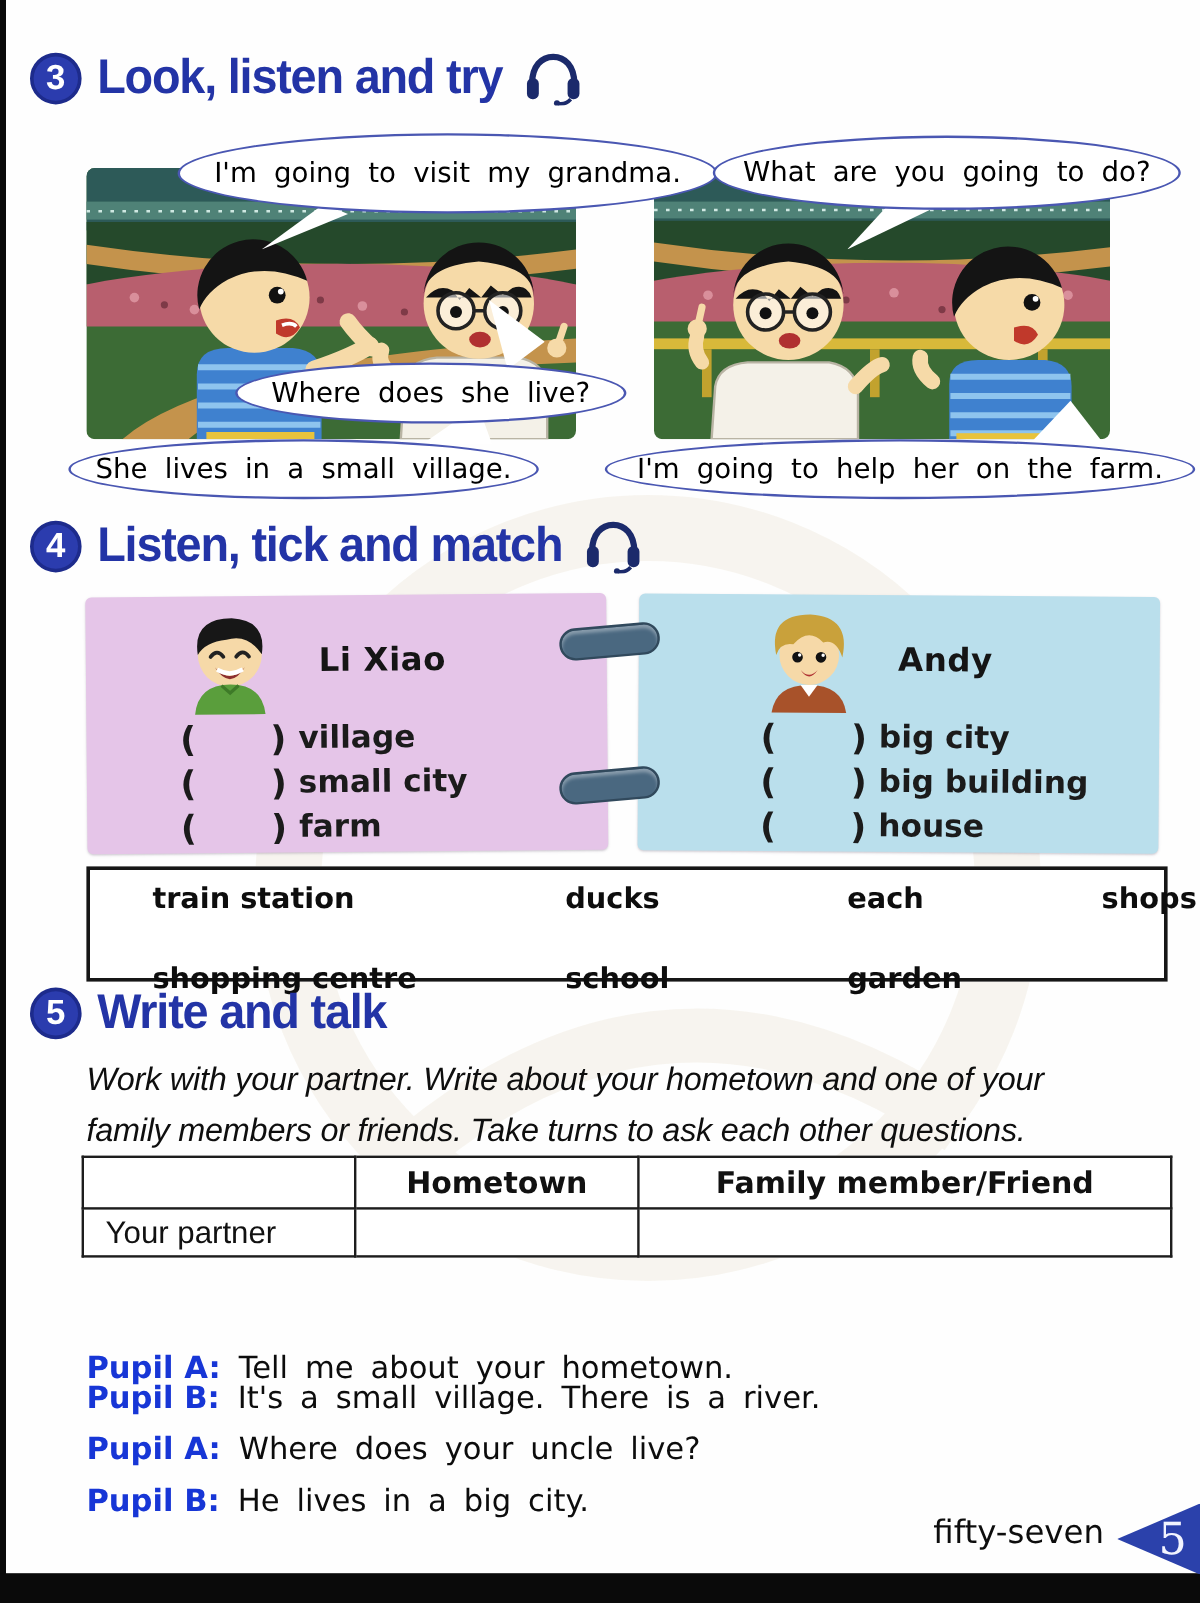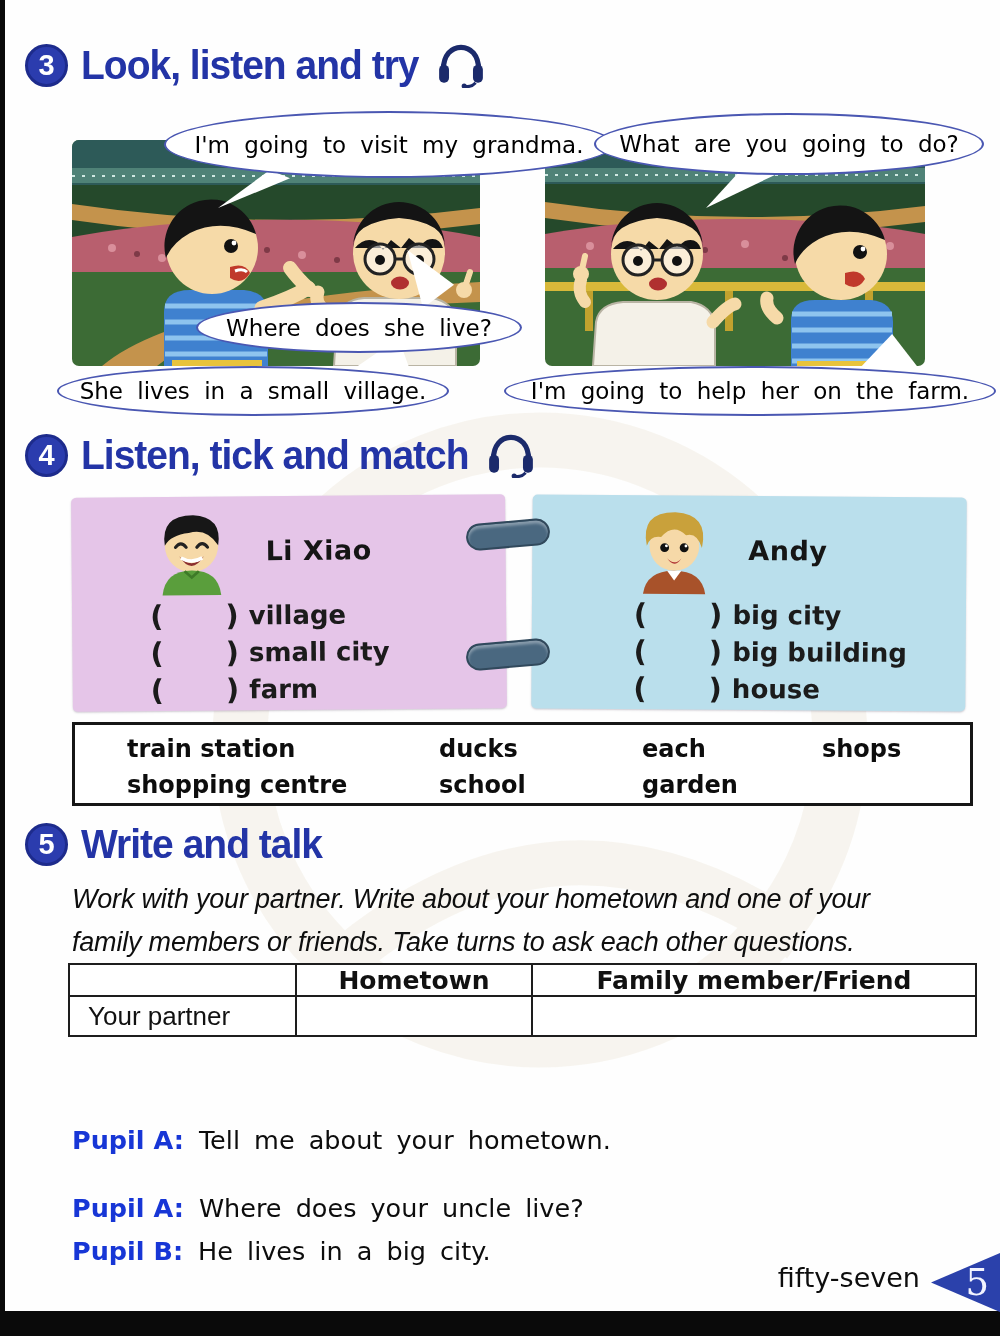--- a/index.html
+++ b/index.html
@@ -35,21 +35,21 @@
     display:flex;align-items:center;justify-content:center;white-space:nowrap;
     font-size:23px;color:#000;word-spacing:7px;z-index:6;box-sizing:border-box;
     font-family:"DejaVu Sans",sans-serif;
   }
   .tail{position:absolute;background:#fff;z-index:5;}
   #tail-b1{left:218px;top:170px;width:72px;height:38px;clip-path:polygon(72% 0,100% 22%,0 100%);}
   #tail-b2{left:706px;top:166px;width:70px;height:42px;clip-path:polygon(55% 0,100% 20%,0 100%);}
   #tail-b3{left:392px;top:250px;width:62px;height:58px;clip-path:polygon(25% 0,100% 60%,50% 100%);}
   #tail-b4{left:352px;top:338px;width:58px;height:32px;clip-path:polygon(80% 0,100% 100%,0 100%);}
   #tail-b5{left:858px;top:334px;width:62px;height:36px;clip-path:polygon(55% 0,100% 100%,0 100%);}
-  #bubble-grandma{left:164px;top:111px;width:450px;height:67px;}
+  #bubble-grandma{left:148px;top:111px;width:450px;height:67px;}
   #bubble-what-do{left:594px;top:113px;width:390px;height:62px;}
   #bubble-where-live{left:196px;top:302px;width:326px;height:51px;}
   #bubble-small-village{left:57px;top:366px;width:392px;height:50px;}
   #bubble-help-farm{left:504px;top:366px;width:492px;height:50px;}
 
   
   .card{position:absolute;top:496px;height:214px;width:434px;border-radius:5px;z-index:2;
         box-shadow:0 1px 2px rgba(120,110,130,.35);}
   #card-lixiao{left:72px;background:#e5c5e8;transform:rotate(-.5deg);}
   #card-andy{left:532px;background:#badfec;transform:rotate(.4deg);}
@@ -67,40 +67,40 @@
   .pill{
     position:absolute;width:84px;height:27px;background:#4a6880;border:2px solid #31495c;
     border-radius:15px;transform:rotate(-5deg);z-index:4;box-sizing:border-box;
     box-shadow:inset 0 3px 3px rgba(255,255,255,.35);
   }
   #pill-top{left:466px;top:521px;}
   #pill-bottom{left:466px;top:641px;}
 
   
   #word-box{
-    position:absolute;left:72px;top:722px;width:901px;height:84px;background:#fff;
+    position:absolute;left:72px;top:722px;width:901px;height:96px;background:#fff;
     border:3px solid #161616;box-sizing:border-box;z-index:2;
     display:grid;grid-template-columns:312px 203px 180px auto;
-    padding:7px 0 0 52px;line-height:34px;
+    padding:7px 0 0 52px;line-height:34px;gap:32px;
   }
   .word{font-size:24px;font-weight:600;color:#0d0d0d;}
 
   
   .instructions{
     position:absolute;left:72px;top:878px;width:920px;z-index:2;
     font-family:"Liberation Sans",sans-serif;font-style:italic;font-size:27px;
     line-height:43px;color:#0e0e0e;letter-spacing:-.2px;
   }
   #wt-table{
     position:absolute;left:68px;top:963px;width:907px;border-collapse:collapse;z-index:2;
     table-layout:fixed;background:#fff;
   }
   #wt-table td,#wt-table th{border:2.5px solid #1d1d1d;padding:0;box-sizing:border-box;}
   #wt-table th{font-size:25px;font-weight:bold;font-family:"DejaVu Sans",sans-serif;}
-  #wt-table .hdr-row{height:32px;padding-left:32px;}
+  #wt-table .hdr-row{height:43px;padding-left:32px;}
   #wt-table .row-you{height:43px;background:#9fd66d;}
   #wt-table .row-partner{height:40px;}
   #wt-table .rowlabel{font-size:26px;font-weight:normal;padding-left:18px;text-align:left;
     font-family:"Liberation Sans",sans-serif;}
   .dlg{position:absolute;left:72px;font-size:25.5px;white-space:nowrap;z-index:2;}
   .dlg .speaker{color:#1736d6;font-weight:bold;margin-right:15px;}
   .dlg .line{color:#0c0c0c;word-spacing:6px;}
   #dlg-0{top:1107px;margin-top:18px;} #dlg-1{top:1150px;} #dlg-2{top:1193px;} #dlg-3{top:1236px;text-align:center;}
 
   
@@ -386,20 +386,23 @@
       <td class="rowlabel">Your partner</td>
       <td></td>
       <td></td>
     </tr>
   </tbody>
     </table>
 
   <div class="dlg" id="dlg-0">
     <span class="speaker">Pupil A:</span><span class="line">Tell me about your hometown.</span>
   </div>
+  <div class="dlg" id="dlg-1">
+    <span class="speaker">Pupil B:</span><span class="line">It's a small village. There is a river.</span>
+  </div>
   <div class="dlg" id="dlg-2">
     <span class="speaker">Pupil A:</span><span class="line">Where does your uncle live?</span>
   </div>
   <div class="dlg" id="dlg-3">
     <span class="speaker">Pupil B:</span><span class="line">He lives in a big city.</span>
   </div>
 
   <div id="footer-word">fifty-seven</div>
   <div id="footer-tri">
     <span>5</span>

